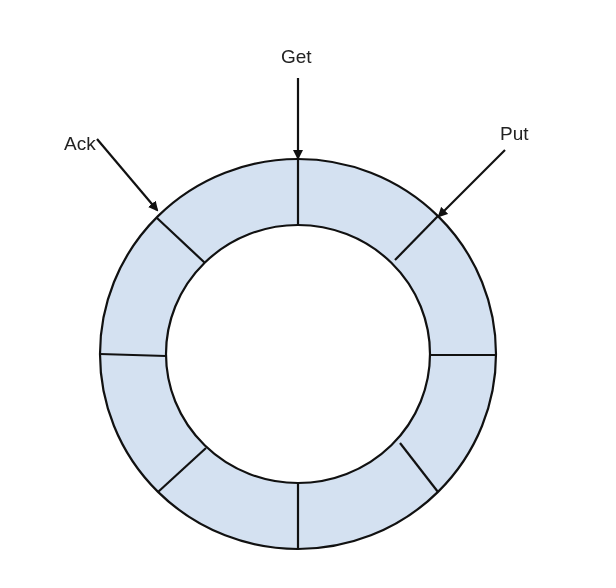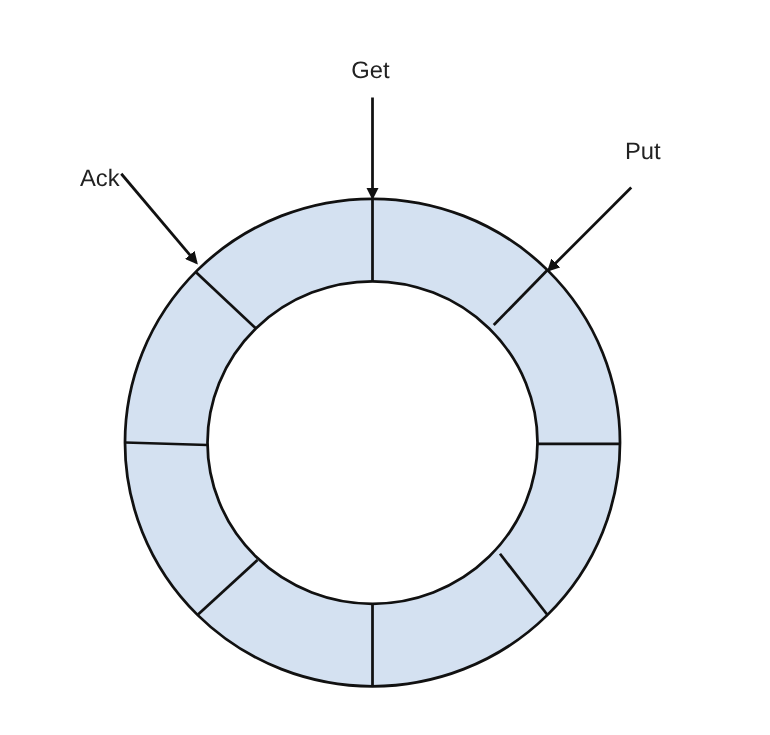--- a/index.html
+++ b/index.html
@@ -41,14 +41,14 @@
   </g>
 
   <g stroke="#111111" stroke-width="2.2" fill="none">
     <line x1="298" y1="78" x2="298" y2="158" marker-end="url(#arrowhead)"></line>
     <line x1="505" y1="150" x2="439" y2="216" marker-end="url(#arrowhead)"></line>
     <line x1="97" y1="139" x2="157" y2="210" marker-end="url(#arrowhead)"></line>
   </g>
 </svg>
 
 <div class="label" style="left:281px; top:47px;">Get</div>
-<div class="label" style="left:500px; top:112px;text-align:center;">Put</div>
+<div class="label" style="left:500px; top:124px;text-align:center;">Put</div>
 <div class="label" style="left:64px; top:109px;margin-top:25px;">Ack</div>
 
 </body></html>

